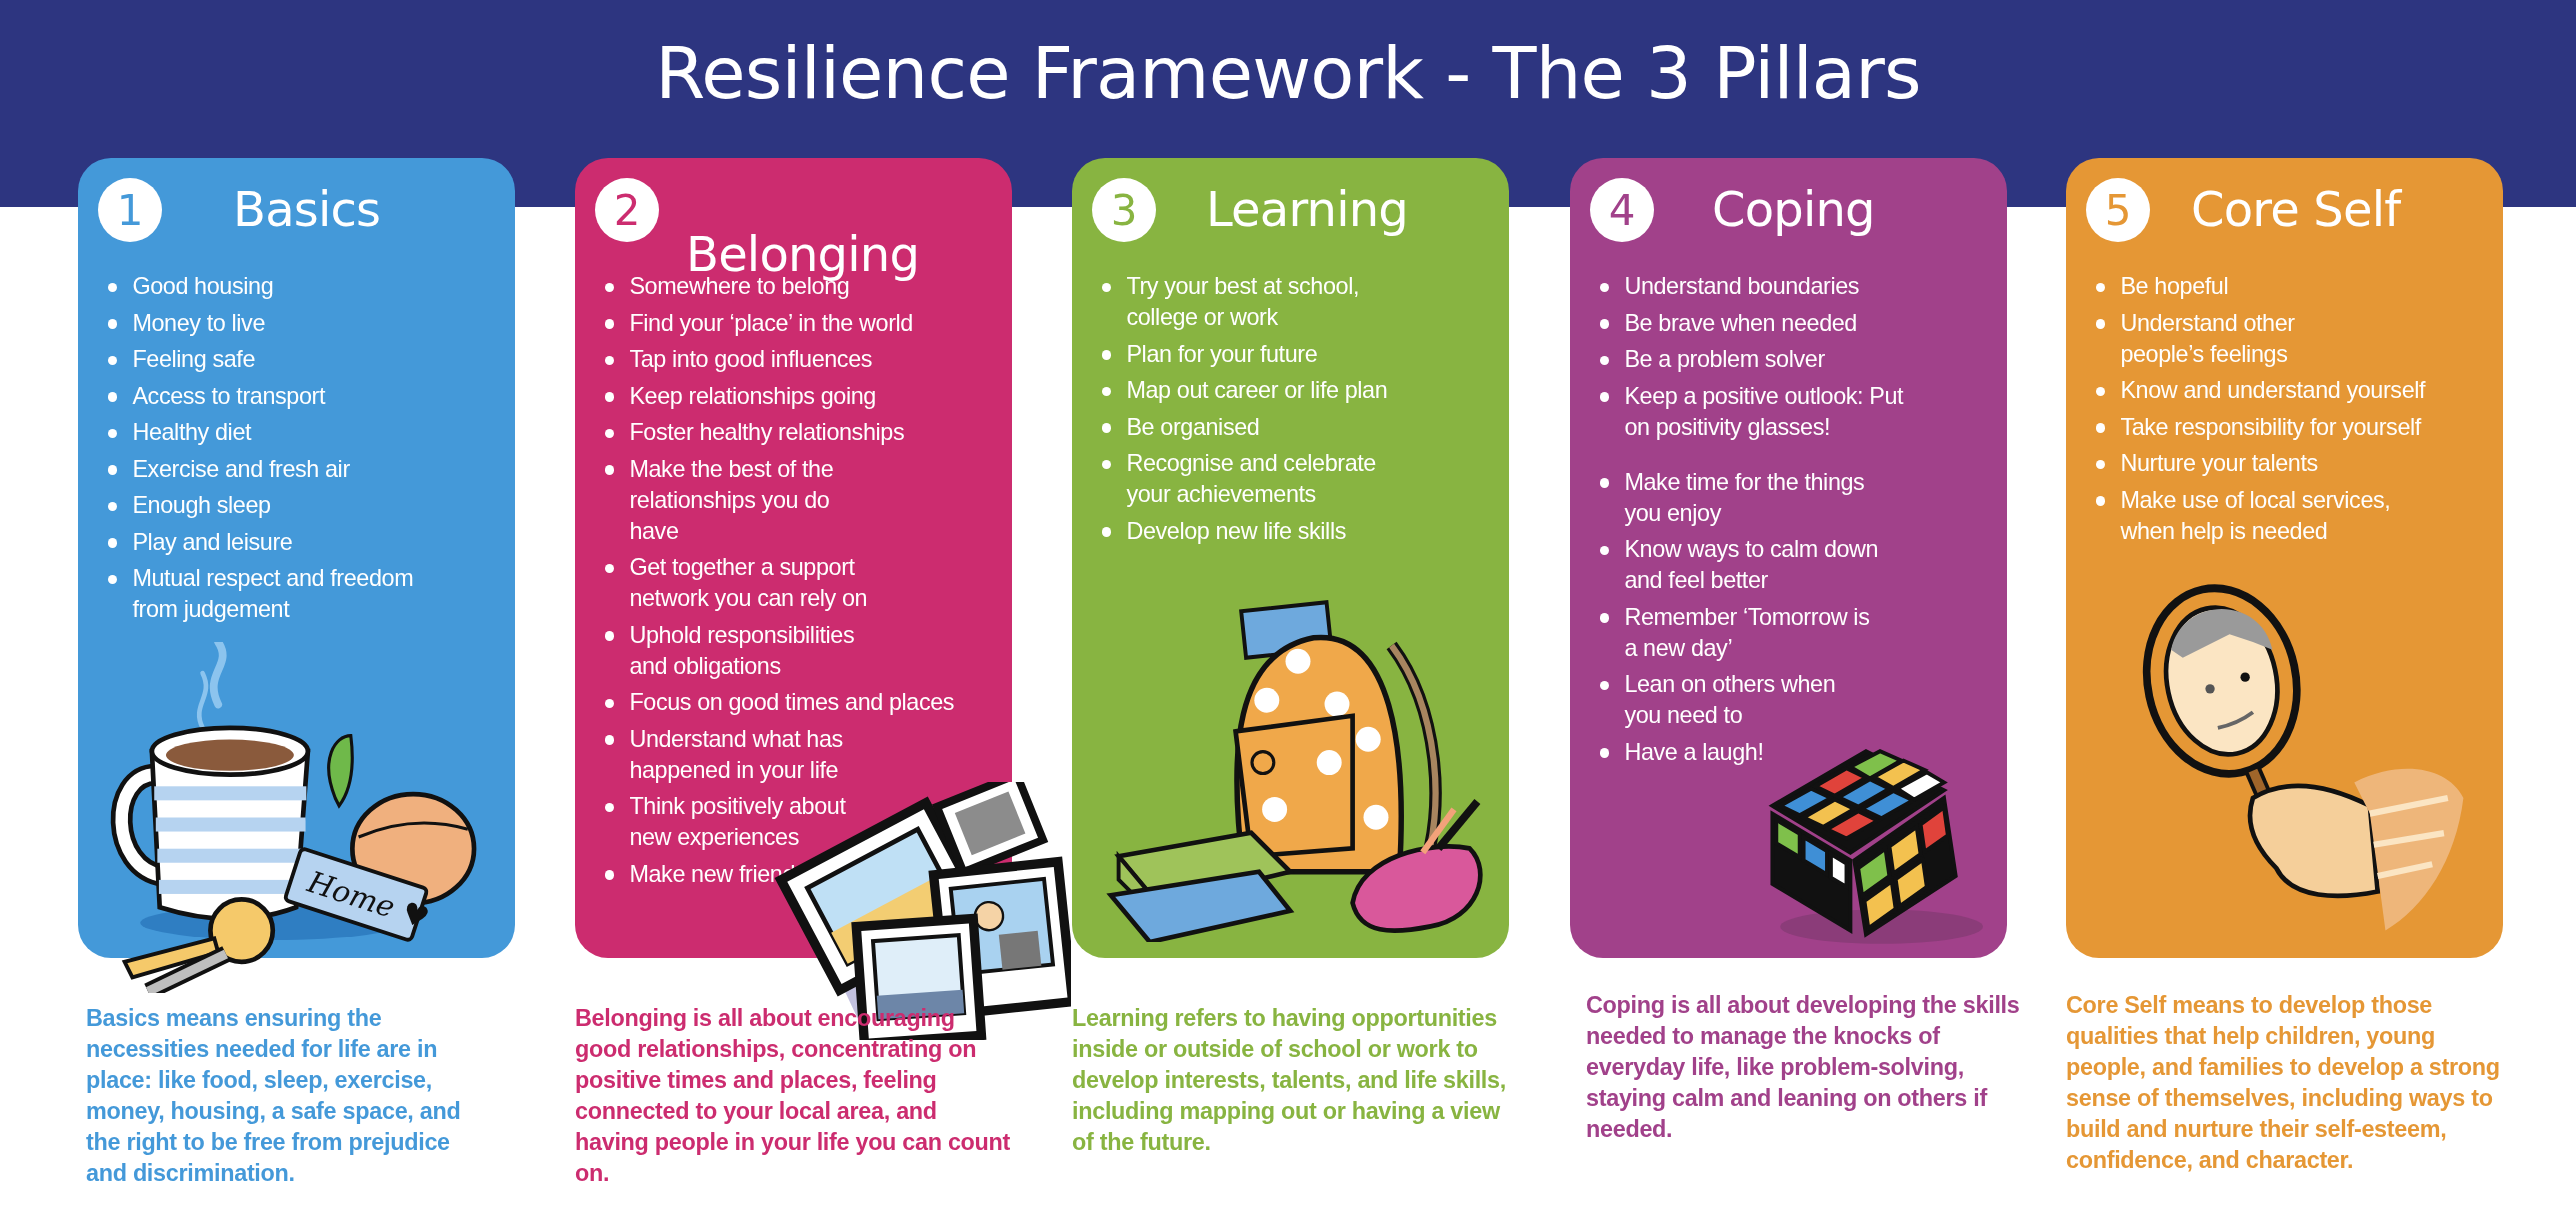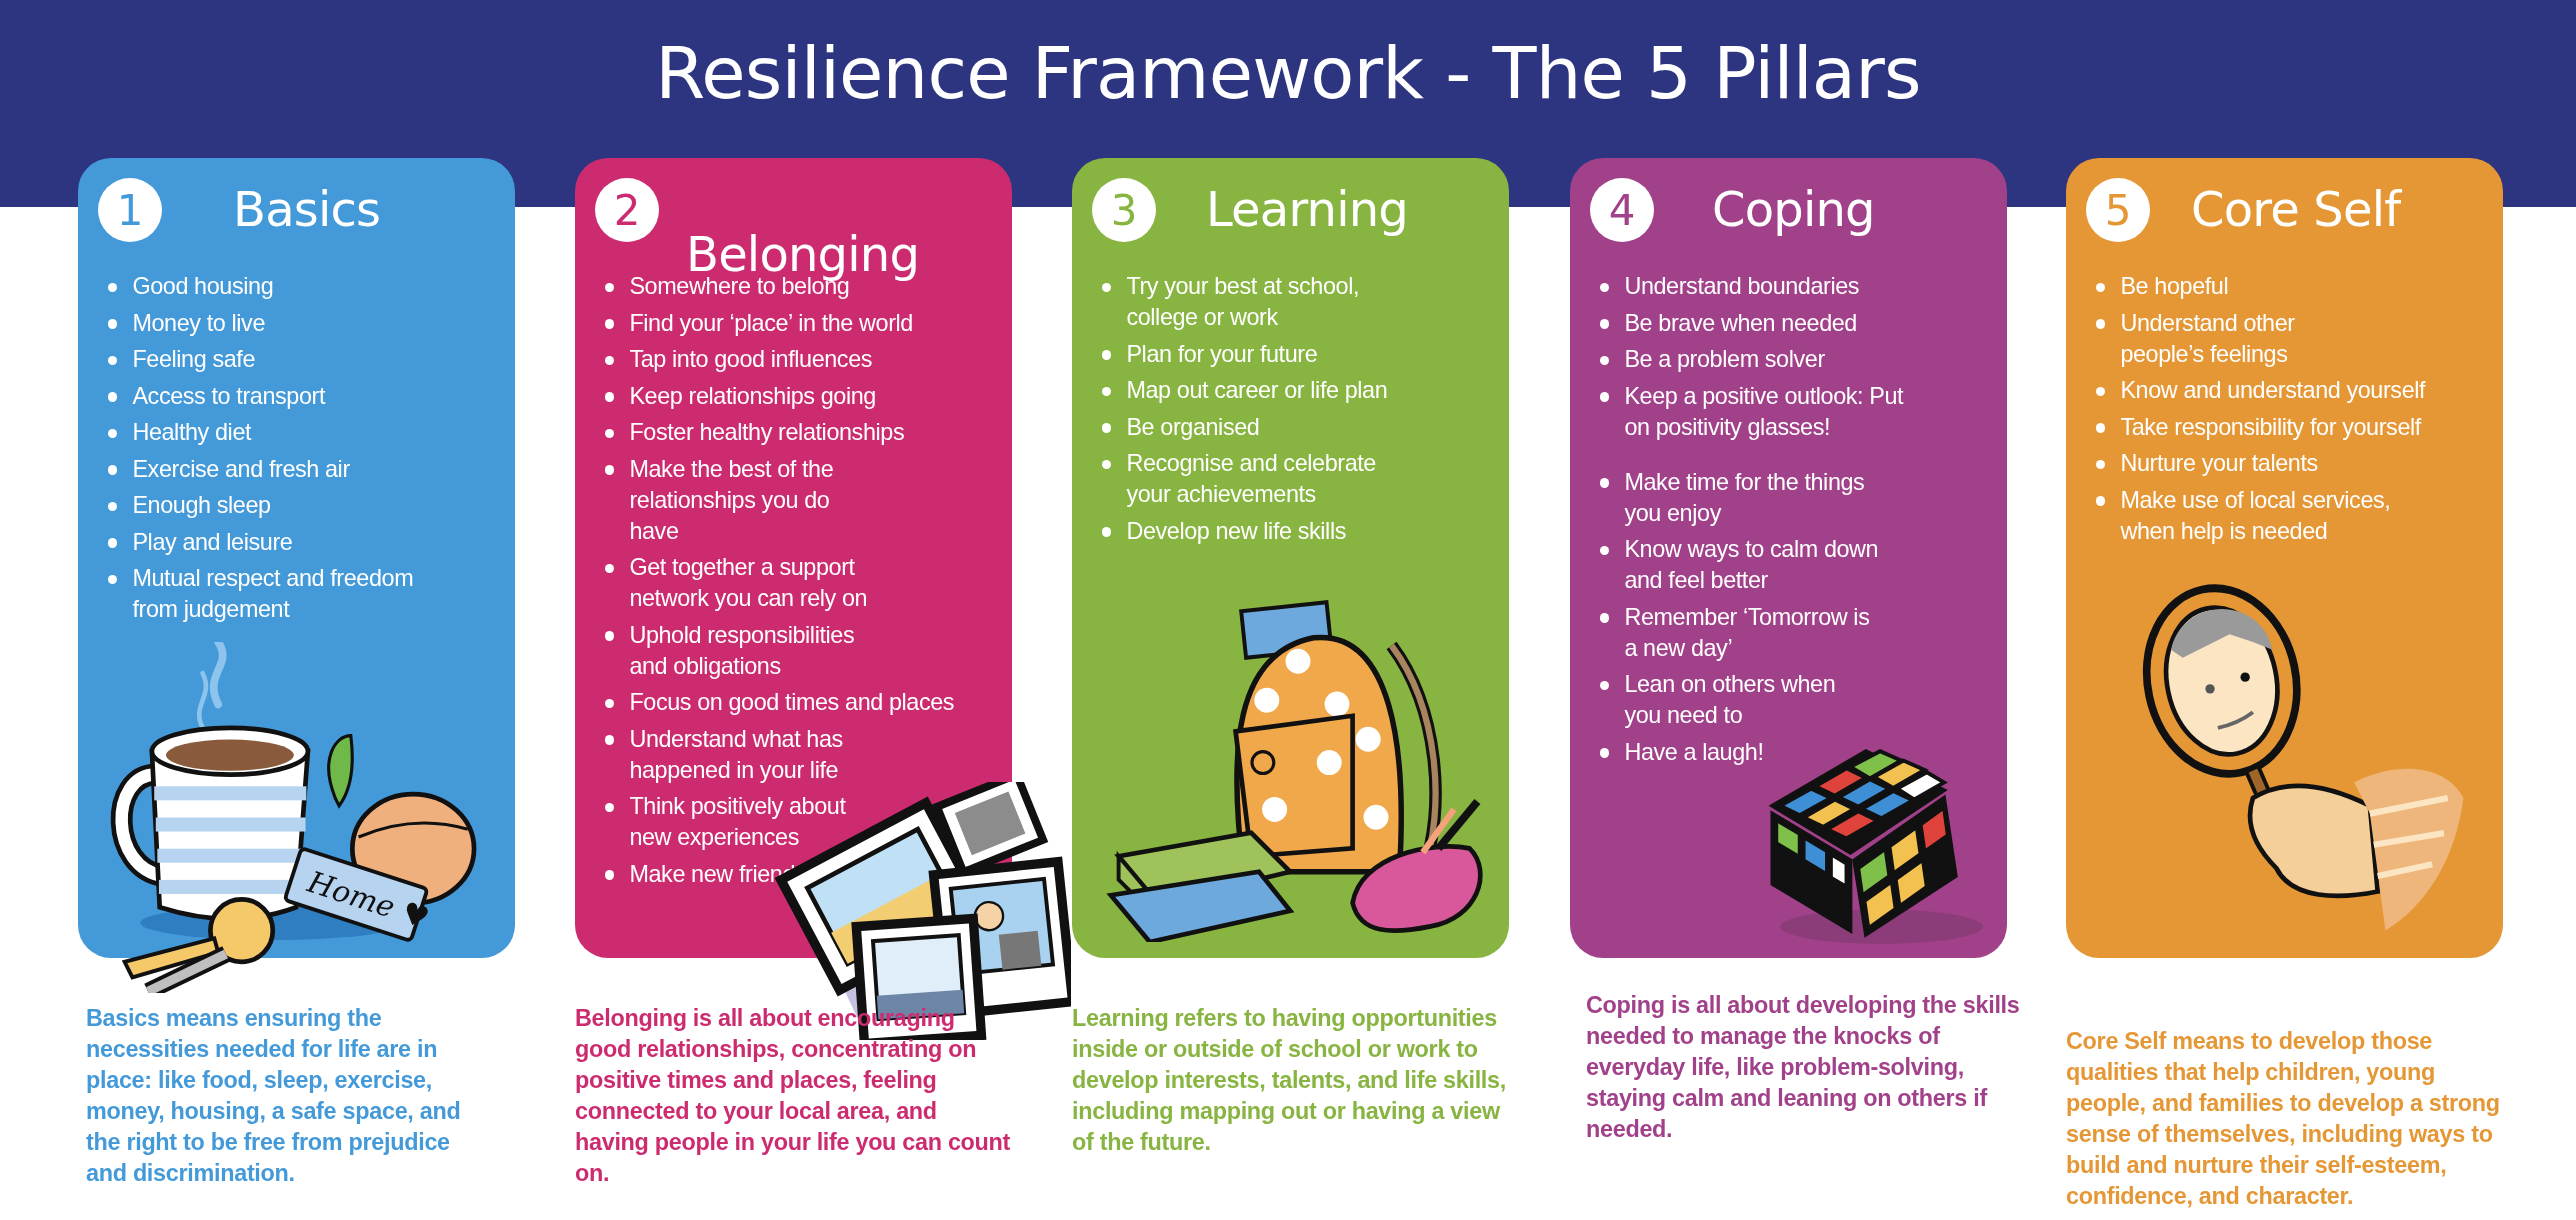--- a/index.html
+++ b/index.html
@@ -46,21 +46,21 @@
     position: absolute; width: 437px; font-size: 23.4px; line-height: 31px; font-weight: bold;
     letter-spacing: -0.3px;
   }
 
   .illus { position: absolute; }
 </style>
 </head>
 <body>
 
 <div class="header-band"></div>
-<h1 class="page-title">Resilience Framework - The 5 Pillars</h1>
+<h1 class="page-title">Resilience Framework - The 3 Pillars</h1>
 
 <div class="card" style="left:78px; background:#4499d9;">
   <div class="card-head">
     <div class="num-circle" style="color:#4499d9;">1</div>
     <div class="card-title" style="left:155px;">Basics</div>
   </div>
   <ul class="bullets">
     <li><span class="dot"></span><span>Good housing</span></li>
     <li><span class="dot"></span><span>Money to live</span></li>
     <li><span class="dot"></span><span>Feeling safe</span></li>
@@ -272,14 +272,14 @@
     <path d="M150 265 L200 380" stroke="#a0652a" stroke-width="12"></path>
     <path d="M150 300 C200 270 260 290 300 310 L310 420 C260 430 200 430 180 390 C150 360 140 330 150 300 Z" fill="#f5cf9a" stroke="#111" stroke-width="6"></path>
     <path d="M280 280 C340 250 400 260 420 300 C410 380 370 440 320 470 L300 320 Z" fill="#eeb67a"></path>
     <g stroke="#fbe5c3" stroke-width="8">
         <path d="M300 320 L400 300"></path>
         <path d="M305 360 L395 345"></path>
         <path d="M310 400 L380 385"></path>
       </g>
   </svg>
 </div>
-<div class="desc" style="left:2066px; top:990px; color:#e59735; width:445px;margin-top:36px;">Core Self means to develop those qualities that help children, young people, and families to develop a strong sense of themselves, including ways to build and nurture their self-esteem, confidence, and character.</div>
+<div class="desc" style="left:2066px; top:990px; color:#e59735; width:445px;">Core Self means to develop those qualities that help children, young people, and families to develop a strong sense of themselves, including ways to build and nurture their self-esteem, confidence, and character.</div>
 
 
 </body></html>

